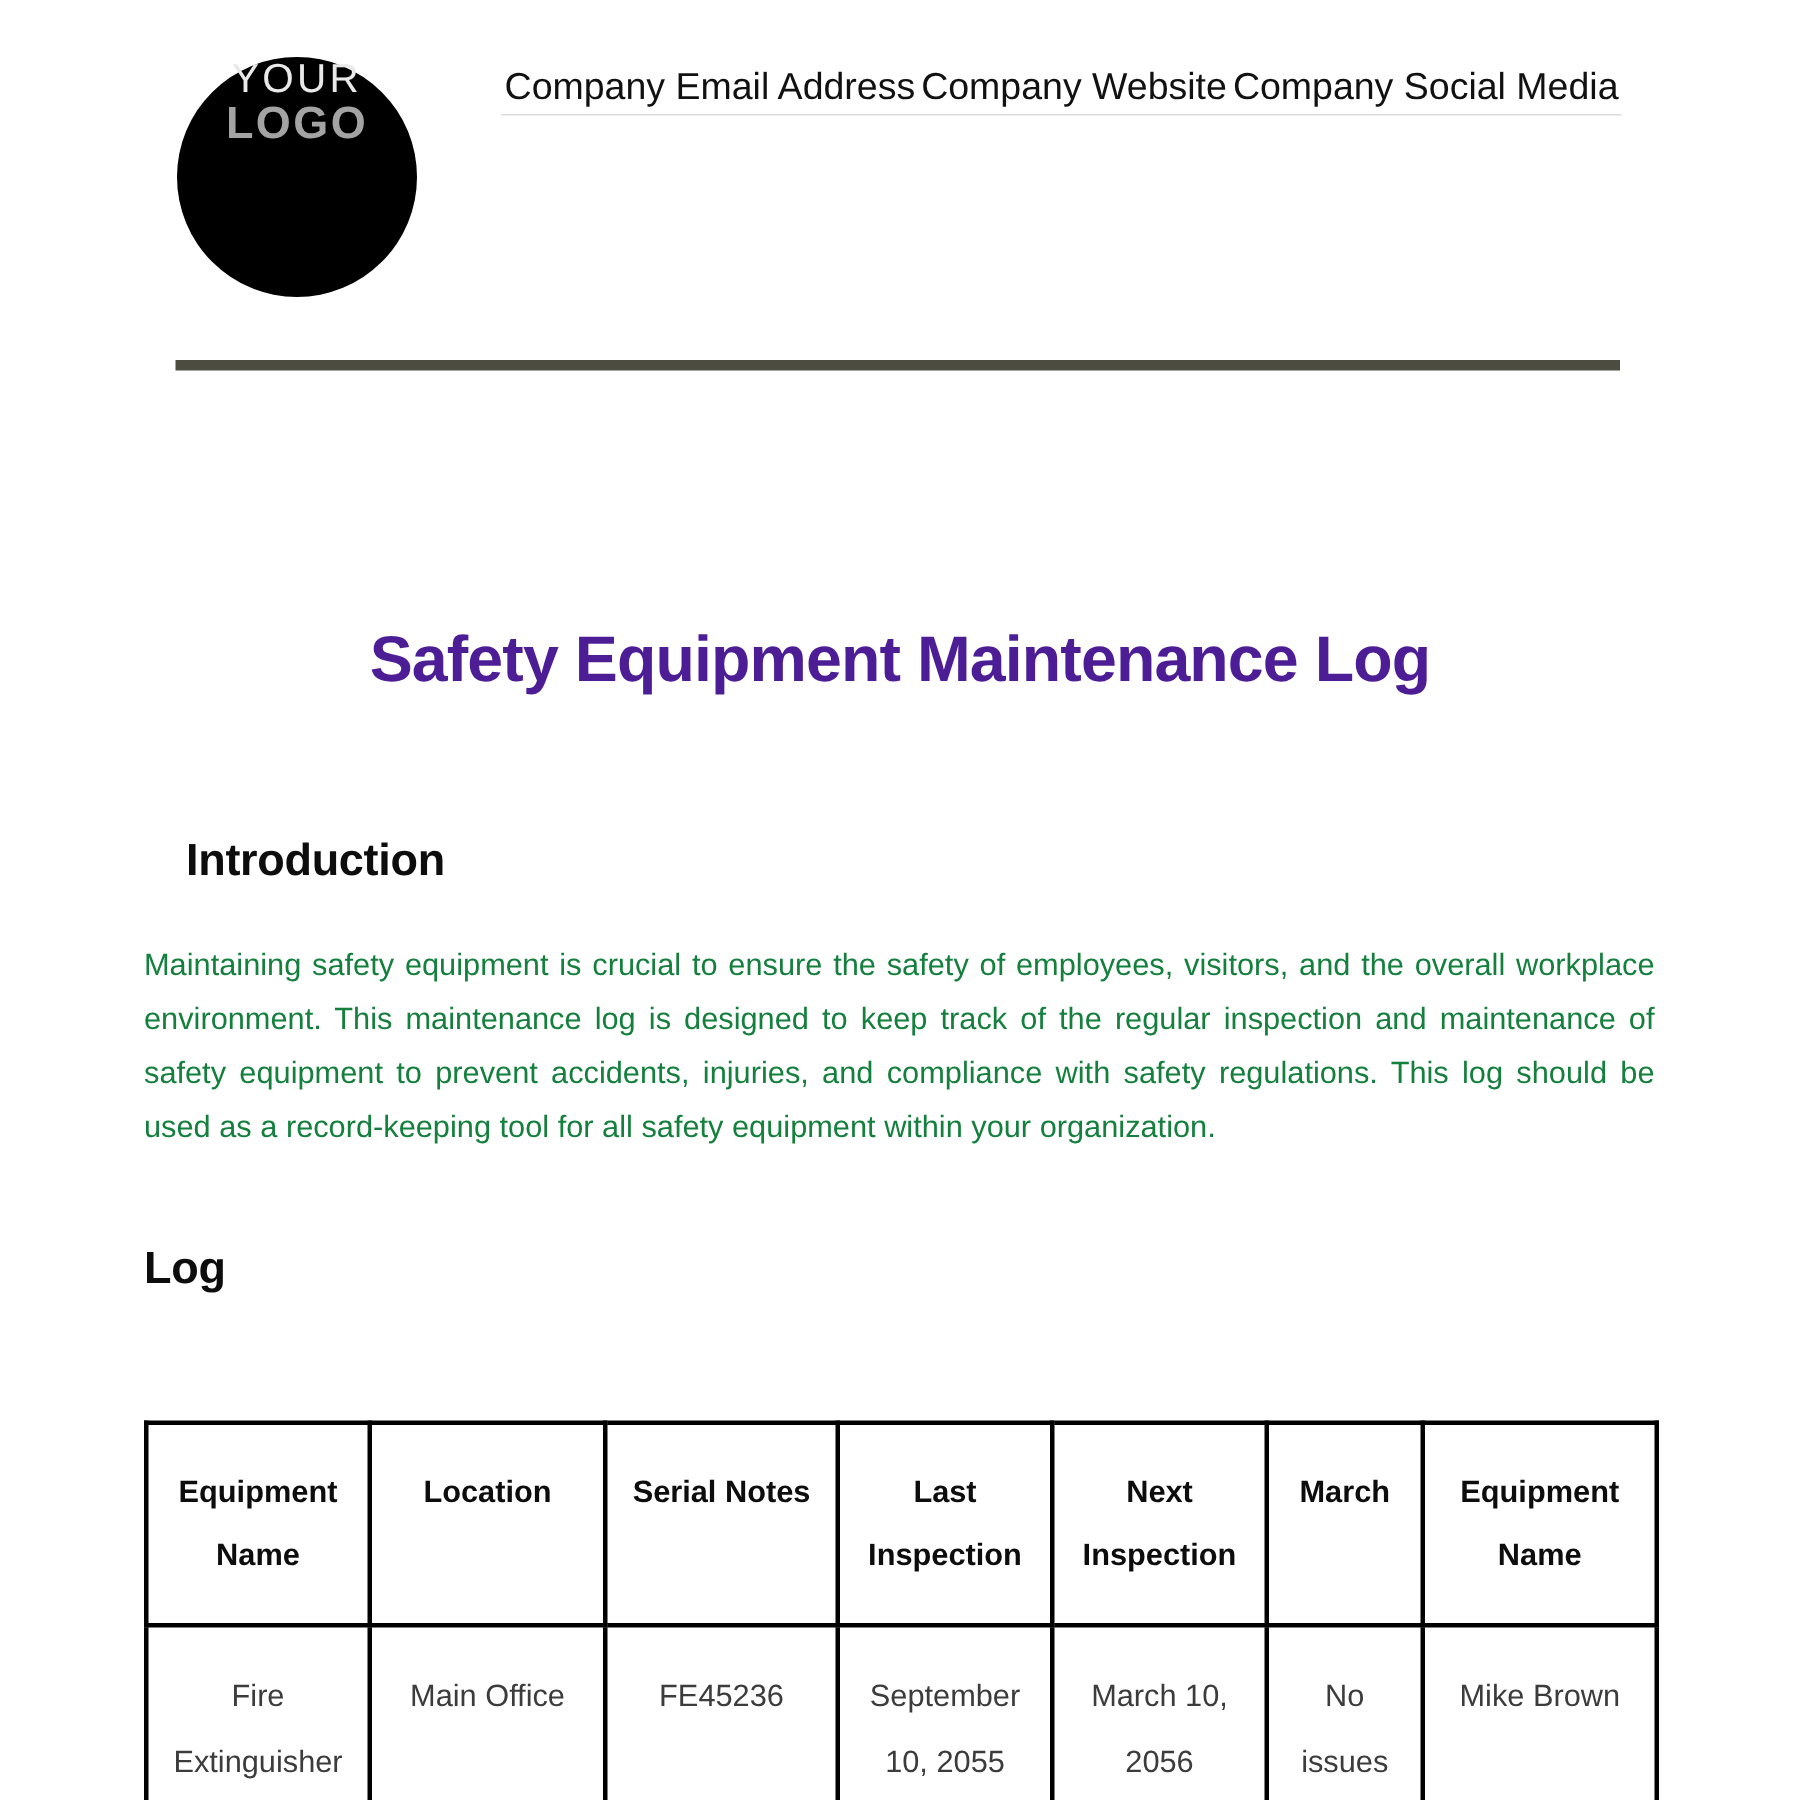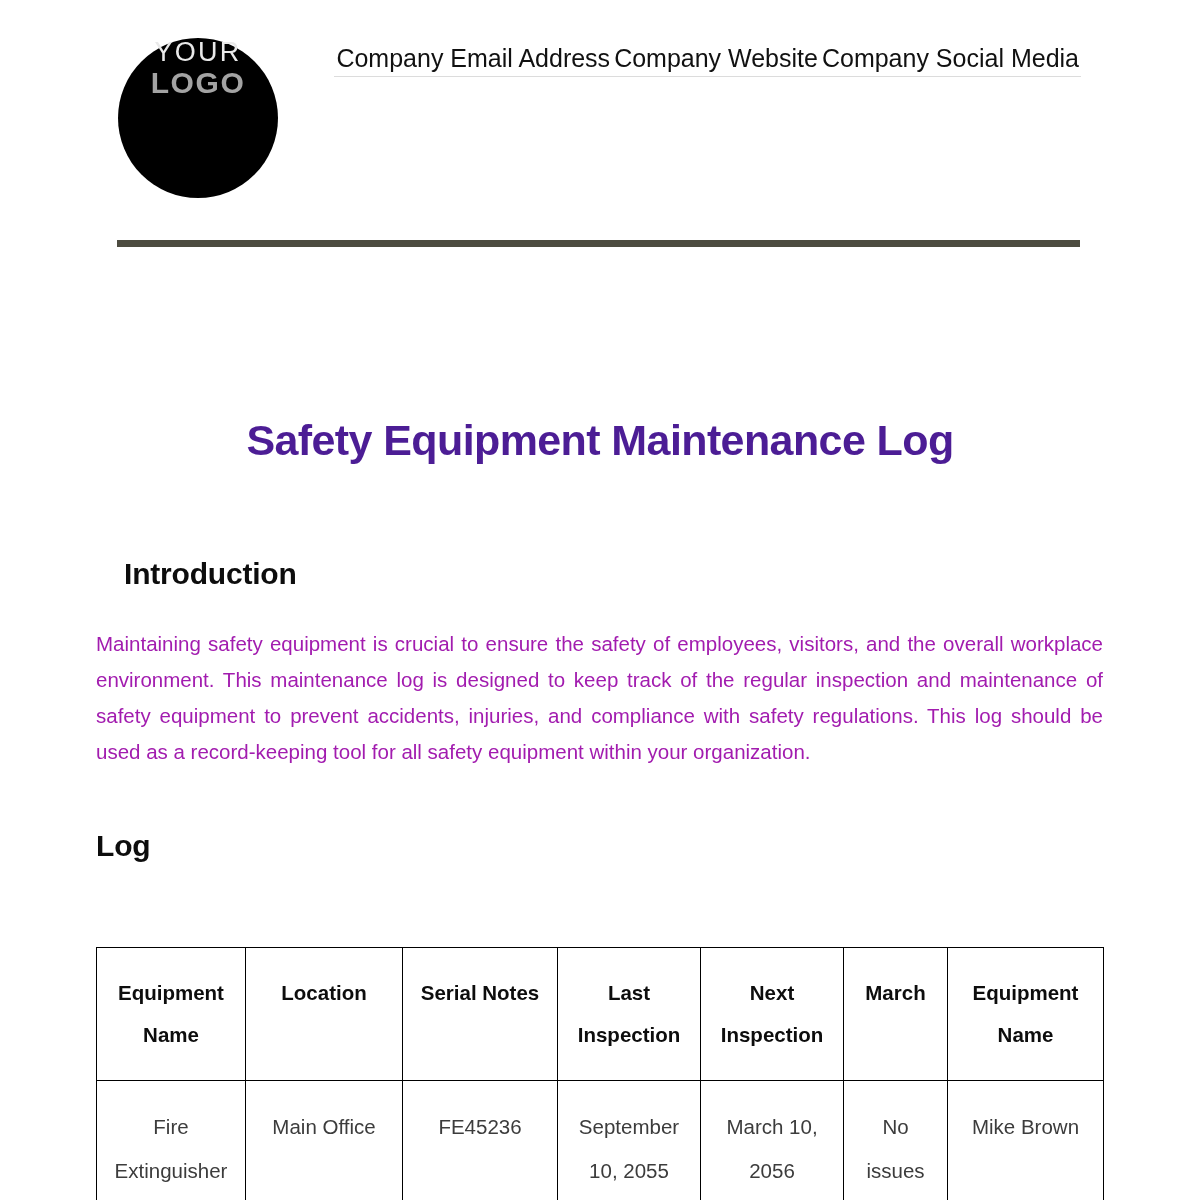--- a/index.html
+++ b/index.html
@@ -121,40 +121,40 @@
     top: 829px;
   }
 
   .intro-paragraph {
     position: absolute;
     left: 96px;
     top: 626px;
     width: 1007px;
     font-size: 20.5px;
     line-height: 36px;
-    color: #a21caf;
+    color: #15803d;
     text-align: justify;
     text-justify: inter-word;
   }
 
   
   .log-table-wrap {
     position: absolute;
     left: 96px;
     top: 947px;
     width: 1007px;
   }
   table.log-table {
     border-collapse: collapse;
     width: 1007px;
     table-layout: fixed;
   }
   table.log-table th,
   table.log-table td {
-    border: 1px solid #000000;
+    border: 3px solid #000000;
     text-align: center;
     vertical-align: top;
     padding: 24px 8px 24px 8px;
   }
   table.log-table th {
     font-size: 20.5px;
     font-weight: 700;
     color: #0d0d0d;
     line-height: 42px;
     height: 66px;

